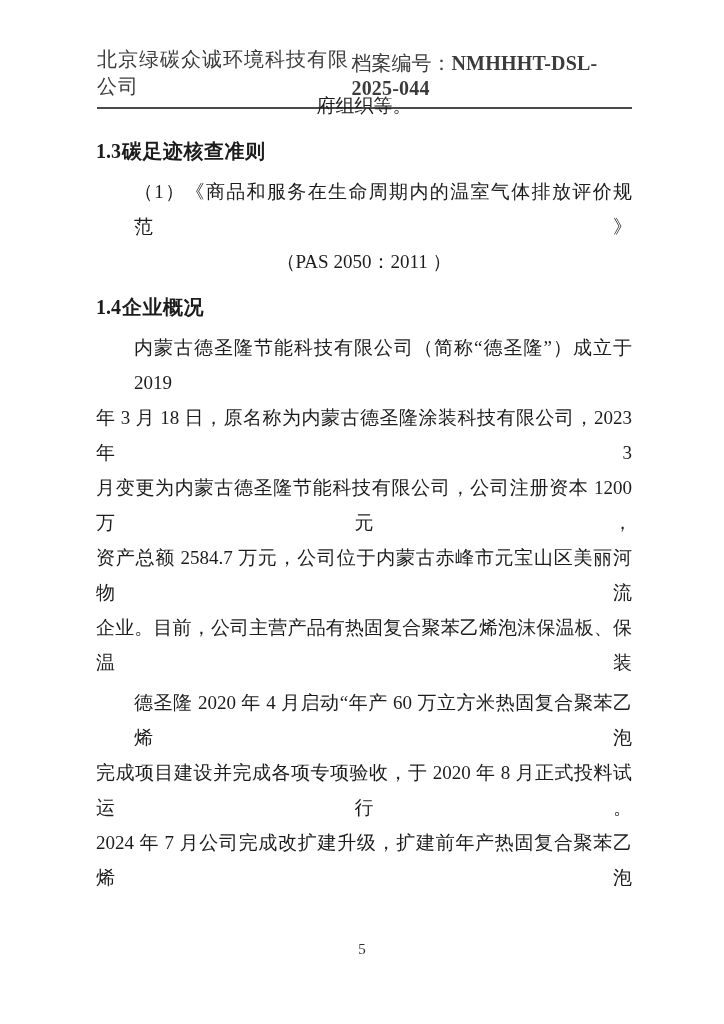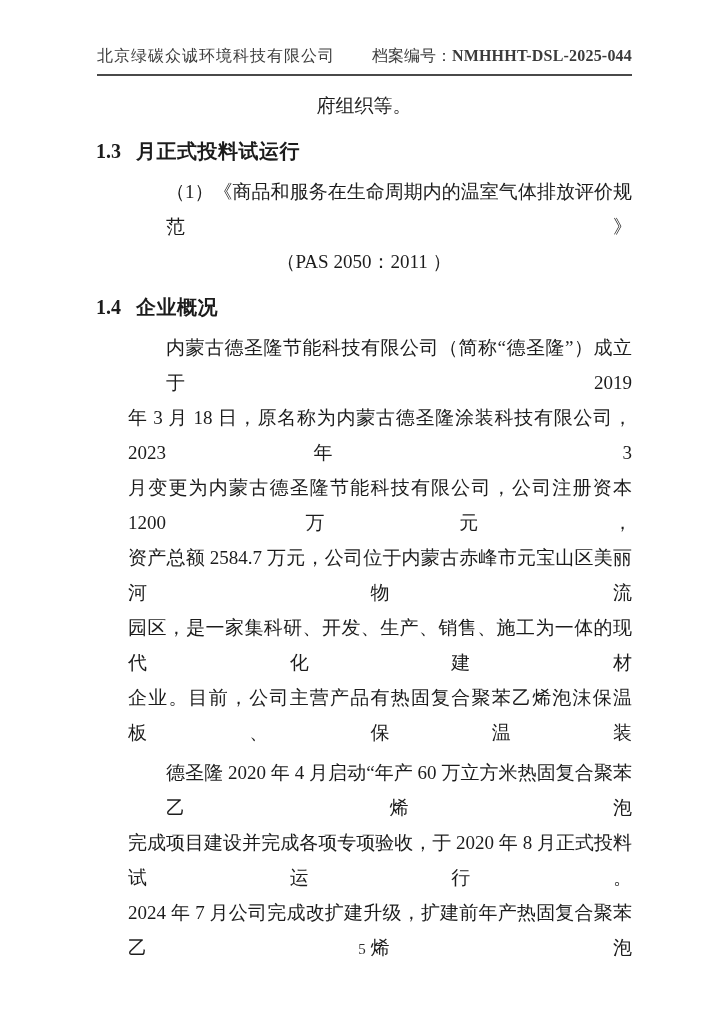--- a/index.html
+++ b/index.html
@@ -15,21 +15,21 @@
   }
   
   .doc-header {
     position: absolute;
     top: 46px;
     left: 97px;
     right: 92px;
     display: flex;
     justify-content: space-between;
     align-items: flex-end;
-    font-size: 16px;
+    font-size: 20px;
     color: #3b3b3b;
     border-bottom: 2px solid #4a4a4a;
     padding-bottom: 7px;
     letter-spacing: 1px;
   }
   .doc-header .archive { letter-spacing: 0; }
   .doc-header .archive .num { letter-spacing: 0.2px; font-weight: 600; }
   
   .doc-body {
     position: absolute;
@@ -41,32 +41,31 @@
   }
   .t-line {
     min-height: 35px;
     white-space: normal;
     text-align: center;
   }
   .t-line.justify {
     text-align: justify;
     text-align-last: justify;
     text-justify: inter-character;
-    margin-left: 32px;
   }
   .t-line.indent { padding-left: 38px; }
   .t-line.gap { margin-top: 5px; }
   .sec-heading {
     font-weight: bold;
     font-size: 20px;
     margin-top: 11px;
     line-height: 35px;
     letter-spacing: 0.5px;
   }
-  .sec-heading .sec-num { margin-right: 15px; letter-spacing: 0; text-align: right; }
+  .sec-heading .sec-num { margin-right: 1px; letter-spacing: 0; text-align: right; }
   
   .doc-footer {
     position: absolute;
     top: 941px;
     left: 0;
     width: 100%;
     text-align: center;
     font-size: 15px;
     color: #2e2e2e;
   }
@@ -78,29 +77,28 @@
 
   <div class="doc-header">
     <span class="company">北京绿碳众诚环境科技有限公司</span>
     <span class="archive">
       <span>档案编号：</span><span class="num">NMHHHT-DSL-2025-044</span>
     </span>
   </div>
 
   <main class="doc-body">
       <div class="t-line">府组织等。</div>
-      <div class="sec-heading"><span class="sec-num">1.3</span><span>月正式投料试运行</span></div>
+      <div class="sec-heading"><span class="sec-num">1.3</span><span>碳足迹核查准则</span></div>
       <div class="t-line justify indent gap">（1）《商品和服务在生命周期内的温室气体排放评价规范》</div>
       <div class="t-line">（PAS 2050：2011 ）</div>
       <div class="sec-heading"><span class="sec-num">1.4</span><span>企业概况</span></div>
       <div class="t-line justify indent gap">内蒙古德圣隆节能科技有限公司（简称“德圣隆”）成立于 2019</div>
       <div class="t-line justify">年 3 月 18 日，原名称为内蒙古德圣隆涂装科技有限公司，2023 年 3</div>
       <div class="t-line justify">月变更为内蒙古德圣隆节能科技有限公司，公司注册资本 1200 万元，</div>
       <div class="t-line justify">资产总额 2584.7 万元，公司位于内蒙古赤峰市元宝山区美丽河物流</div>
-      <div class="t-line justify">园区，是一家集科研、开发、生产、销售、施工为一体的现代化建材</div>
       <div class="t-line justify">企业。目前，公司主营产品有热固复合聚苯乙烯泡沫保温板、保温装</div>
       <div class="t-line justify indent gap">德圣隆 2020 年 4 月启动“年产 60 万立方米热固复合聚苯乙烯泡</div>
       <div class="t-line justify">完成项目建设并完成各项专项验收，于 2020 年 8 月正式投料试运行。</div>
       <div class="t-line justify">2024 年 7 月公司完成改扩建升级，扩建前年产热固复合聚苯乙烯泡</div>
     </main>
 
   <div class="doc-footer">
     <span>5</span>
   </div>
 

